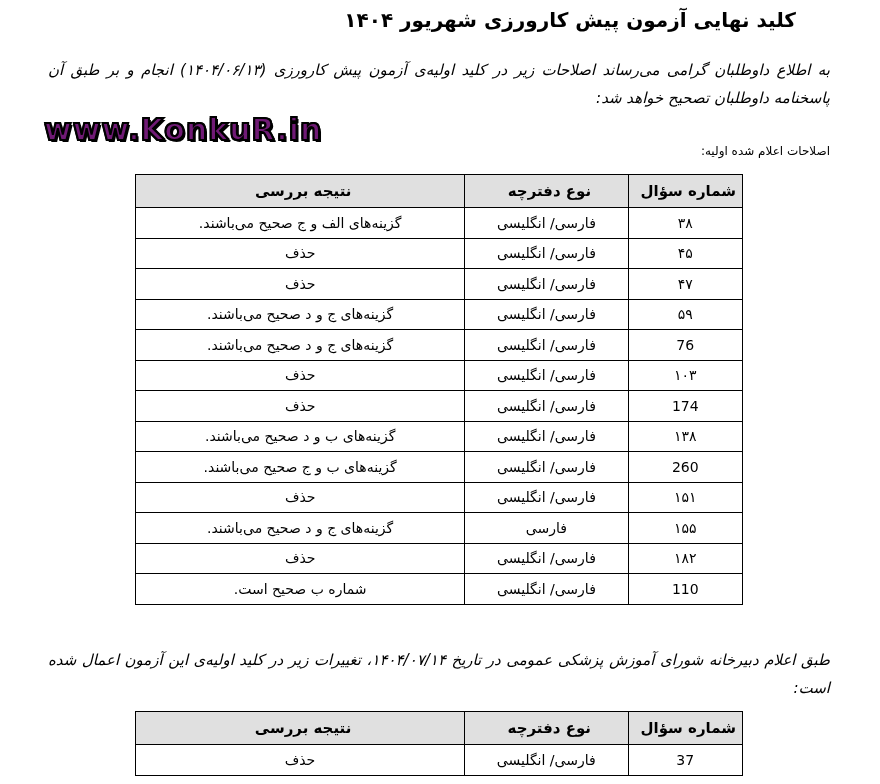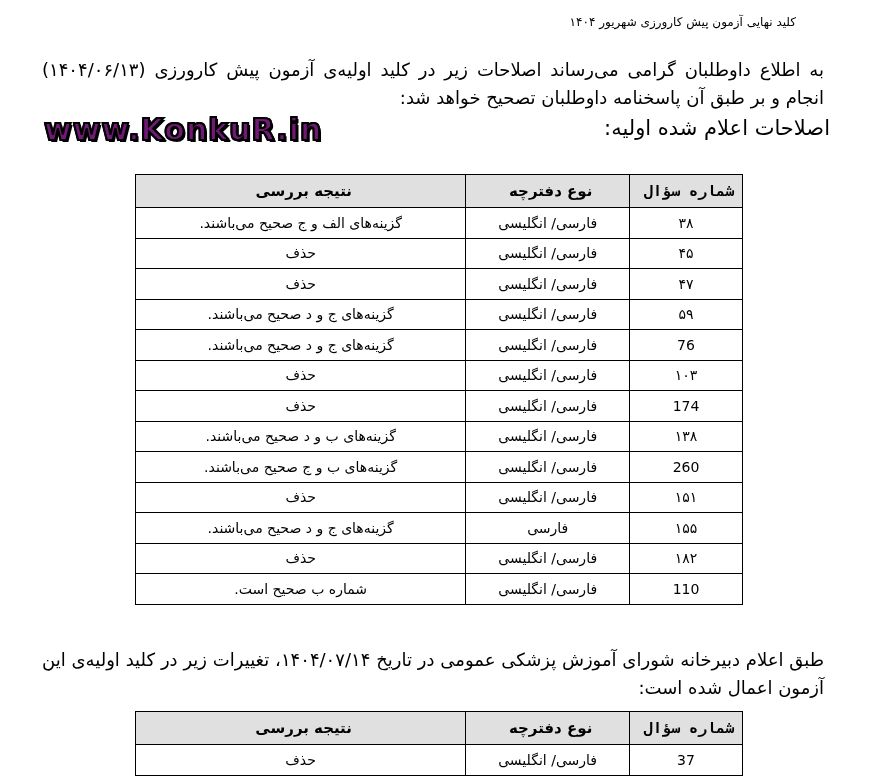--- a/index.html
+++ b/index.html
@@ -5,41 +5,42 @@
     * { box-sizing: border-box; margin: 0; padding: 0; }
     html, body { width: 880px; height: 784px; background: #ffffff; overflow: hidden; }
     body {
       position: relative;
       font-family: "DejaVu Sans", "Liberation Sans", sans-serif;
       color: #000;
       direction: rtl;
     }
     .title {
       position: absolute;
-      top: 15px;
+      top: 8px;
       right: 84px;
-      font-size: 12px;
-      font-weight: normal;
+      font-size: 20px;
+      font-weight: bold;
       white-space: nowrap;
     }
     .para {
       position: absolute;
-      right: 56px;
+      right: 50px;
       width: 782px;
-      font-size: 18px;
+      font-size: 15px;
       line-height: 28px;
       text-align: justify;
+      font-style: italic;
     }
     .para1 { top: 56px; }
     .para2 { top: 646px; }
     .subhead {
       position: absolute;
-      top: 116px;
+      top: 144px;
       right: 50px;
-      font-size: 21px;
+      font-size: 12px;
       white-space: nowrap;
     }
     .watermark {
       position: absolute;
       top: 112px;
       left: 44px;
       direction: ltr;
       font-family: "DejaVu Sans", sans-serif;
       font-weight: bold;
       font-size: 30px;
@@ -66,21 +67,21 @@
       padding: 0 6px;
       white-space: nowrap;
     }
     table.keytable th {
       background: #e0e0e0;
       font-weight: bold;
       font-size: 15px;
       height: 33px;
       padding-left: 12px;
     }
-    .col-q { width: 113px; font-family: Liberation Mono, monospace; }
+    .col-q { width: 113px; }
     .col-b { width: 164px; }
     .col-r { width: 331px; }
   </style>
 </head>
 <body>
 
 <div class="title">کلید نهایی آزمون پیش کارورزی شهریور ۱۴۰۴</div>
 
 <p class="para para1">به اطلاع داوطلبان گرامی می‌رساند اصلاحات زیر در کلید اولیه‌ی آزمون پیش کارورزی (۱۴۰۴/۰۶/۱۳) انجام و بر طبق آن پاسخنامه داوطلبان تصحیح خواهد شد:</p>
 

